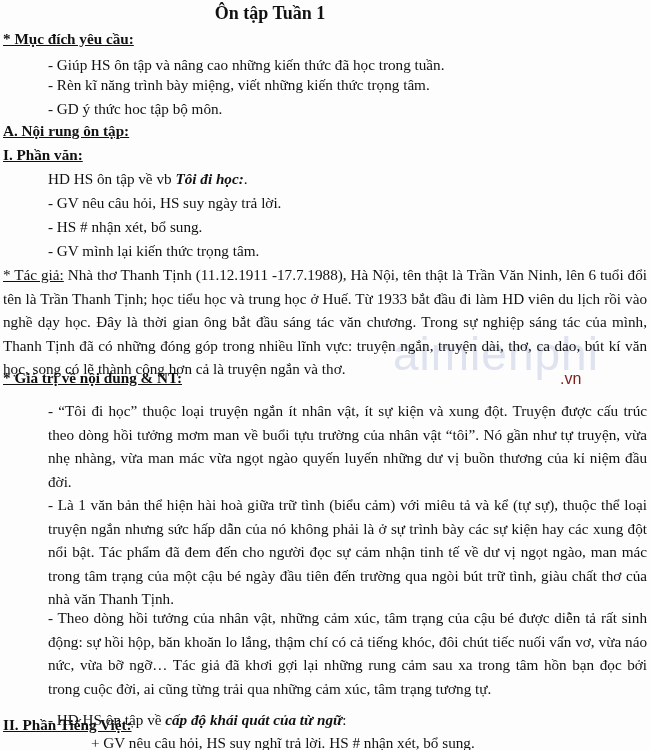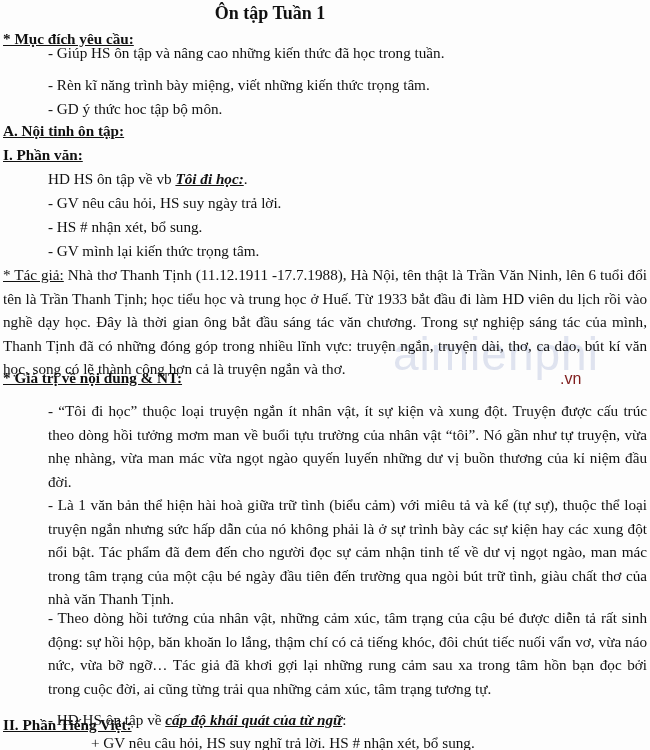--- a/index.html
+++ b/index.html
@@ -20,39 +20,39 @@
     .watermark-vn {
       position: absolute; left: 560px; top: 370px;
       font-family: "Liberation Sans", sans-serif;
       font-size: 16px; color: #7f1d1d; z-index: 0;
     }
     .content { position: relative; z-index: 1; }
     .line { position: absolute; white-space: nowrap; font-size: 15.2px; line-height: 18px; }
     .title { left: 0; width: 540px; text-align: center; font-weight: bold; font-size: 18px; top: 4px; }
     .heading { font-weight: bold; text-decoration: underline; left: 3px; }
     .u { text-decoration: underline; }
-    .bi { font-weight: bold; font-style: italic; text-decoration: underline; }
+    .bi { font-weight: bold; font-style: italic; }
     .para { position: absolute; font-size: 15.2px; line-height: 23.5px; text-align: justify; text-align-last: left; margin-top: 12px; }
   </style>
 </head>
 <body>
 
 <div class="page">
   <div class="watermark">aimienphi</div>
   <div class="watermark-vn">.vn</div>
 
   <div class="content">
     <div class="line title">Ôn tập Tuần 1</div>
 
     <div class="line heading" style="top:30px;">* Mục đích yêu cầu:</div>
-    <div class="line" style="left:48px; top:44px;">- Giúp HS ôn tập và nâng  cao những kiến thức đã học trong tuần.</div>
+    <div class="line" style="left:48px; top:56px;">- Giúp HS ôn tập và nâng  cao những kiến thức đã học trong tuần.</div>
     <div class="line" style="left:48px; top:76px;">- Rèn kĩ năng trình bày miệng, viết những kiến thức trọng tâm.</div>
     <div class="line" style="left:48px; top:100px;">- GD ý thức hoc tập bộ môn.</div>
 
-    <div class="line heading" style="top:122px;">A. Nội tinh ôn tập:</div>
+    <div class="line heading" style="top:122px;">A. Nội rung ôn tập:</div>
     <div class="line heading" style="top:146px;">I. Phần văn:</div>
 
     <div class="line" style="left:48px; top:170px;">
       <span>HD HS ôn tập về vb </span><span class="bi">Tôi đi học:</span><span>.</span>
     </div>
     <div class="line" style="left:48px; top:194px;">- GV nêu câu hỏi, HS suy ngày trả lời.</div>
     <div class="line" style="left:48px; top:218px;">-  HS # nhận xét, bổ sung.</div>
     <div class="line" style="left:48px; top:242px;">- GV mình lại kiến thức trọng tâm.</div>
 
     <div class="para" style="left:3px; top:251px; width:644px;"><span class="u">* Tác giả:</span><span> Nhà thơ Thanh Tịnh (11.12.1911 -17.7.1988), Hà Nội, tên thật là Trần Văn Ninh, lên 6 tuổi đổi tên là Trần Thanh Tịnh; học tiểu học và trung học ở Huế. Từ 1933 bắt đầu đi làm HD viên du lịch rồi vào nghề dạy học. Đây là thời gian ông bắt đầu sáng tác văn chương. Trong sự nghiệp sáng tác của mình, Thanh Tịnh đã có những đóng góp trong nhiều lĩnh vực: truyện ngắn, truyện dài, thơ, ca dao, bút kí văn học, song có lẽ thành công hơn cả là truyện ngắn và thơ.</span></div>

